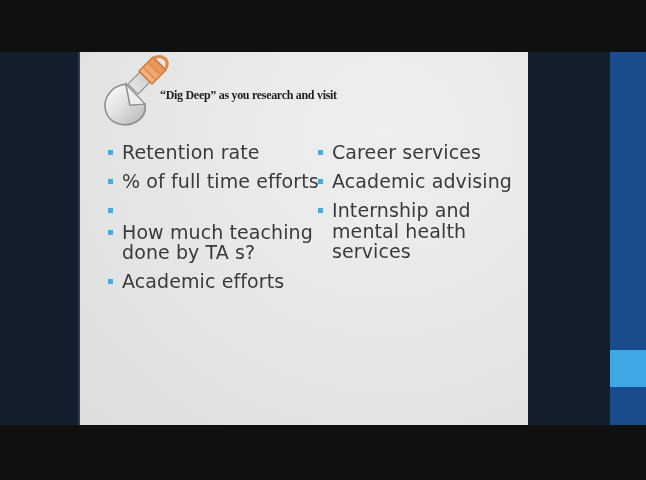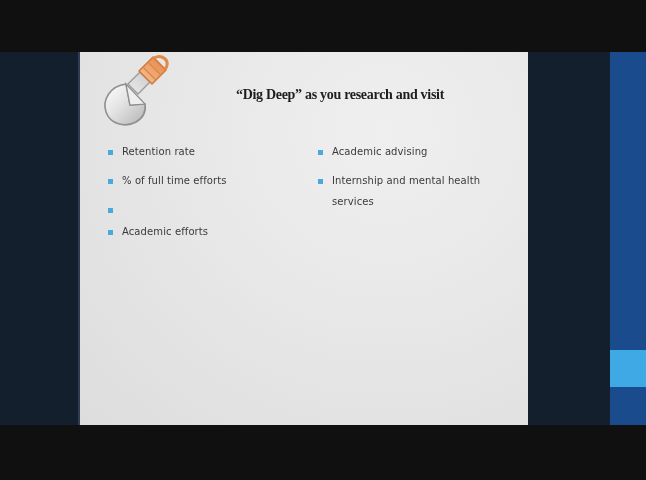--- a/index.html
+++ b/index.html
@@ -82,26 +82,25 @@
   }
 
   
   #slide-title {
     position: absolute;
     left: 80px;
     top: 32px;
     width: 360px;
     font-family: "Liberation Serif", "DejaVu Serif", serif;
     font-weight: bold;
-    font-size: 14px;
+    font-size: 12px;
     line-height: 22px;
     letter-spacing: -0.3px;
     color: #1d1d1d;
     white-space: nowrap;
-    text-align: center;
   }
 
   
   .bullet-col {
     position: absolute;
     top: 90px;
   }
   #col-left  { left: 28px;  width: 215px; }
   #col-right { left: 238px; width: 200px; }
 
@@ -113,21 +112,21 @@
   .bullet-marker {
     flex: 0 0 auto;
     width: 5px;
     height: 5px;
     background: #4aa8dd;
     margin-top: 8px;
     margin-right: 9px;
   }
   .bullet-text {
     font-family: "DejaVu Sans", "Liberation Sans", sans-serif;
-    font-size: 10px;
+    font-size: 19px;
     line-height: 20.5px;
     color: #3a3a3a;
     letter-spacing: 0.1px;
   }
 </style>
 </head>
 <body>
 
 <div id="viewer">
 
@@ -180,25 +179,33 @@
         </div>
         <div class="bullet-item">
           <span class="bullet-marker"></span>
           <span class="bullet-text">% of full time efforts</span>
         </div>
         <div class="bullet-item">
           <span class="bullet-marker"></span>
         </div>
         <div class="bullet-item">
           <span class="bullet-marker"></span>
+          <span class="bullet-text">How much teaching done by TA s?</span>
+        </div>
+        <div class="bullet-item">
+          <span class="bullet-marker"></span>
           <span class="bullet-text">Academic efforts</span>
         </div>
       </div>
 
       <div id="col-right" class="bullet-col">
+        <div class="bullet-item">
+          <span class="bullet-marker"></span>
+          <span class="bullet-text">Career services</span>
+        </div>
         <div class="bullet-item">
           <span class="bullet-marker"></span>
           <span class="bullet-text">Academic advising</span>
         </div>
         <div class="bullet-item">
           <span class="bullet-marker"></span>
           <span class="bullet-text">Internship and mental health services</span>
         </div>
       </div>
 

